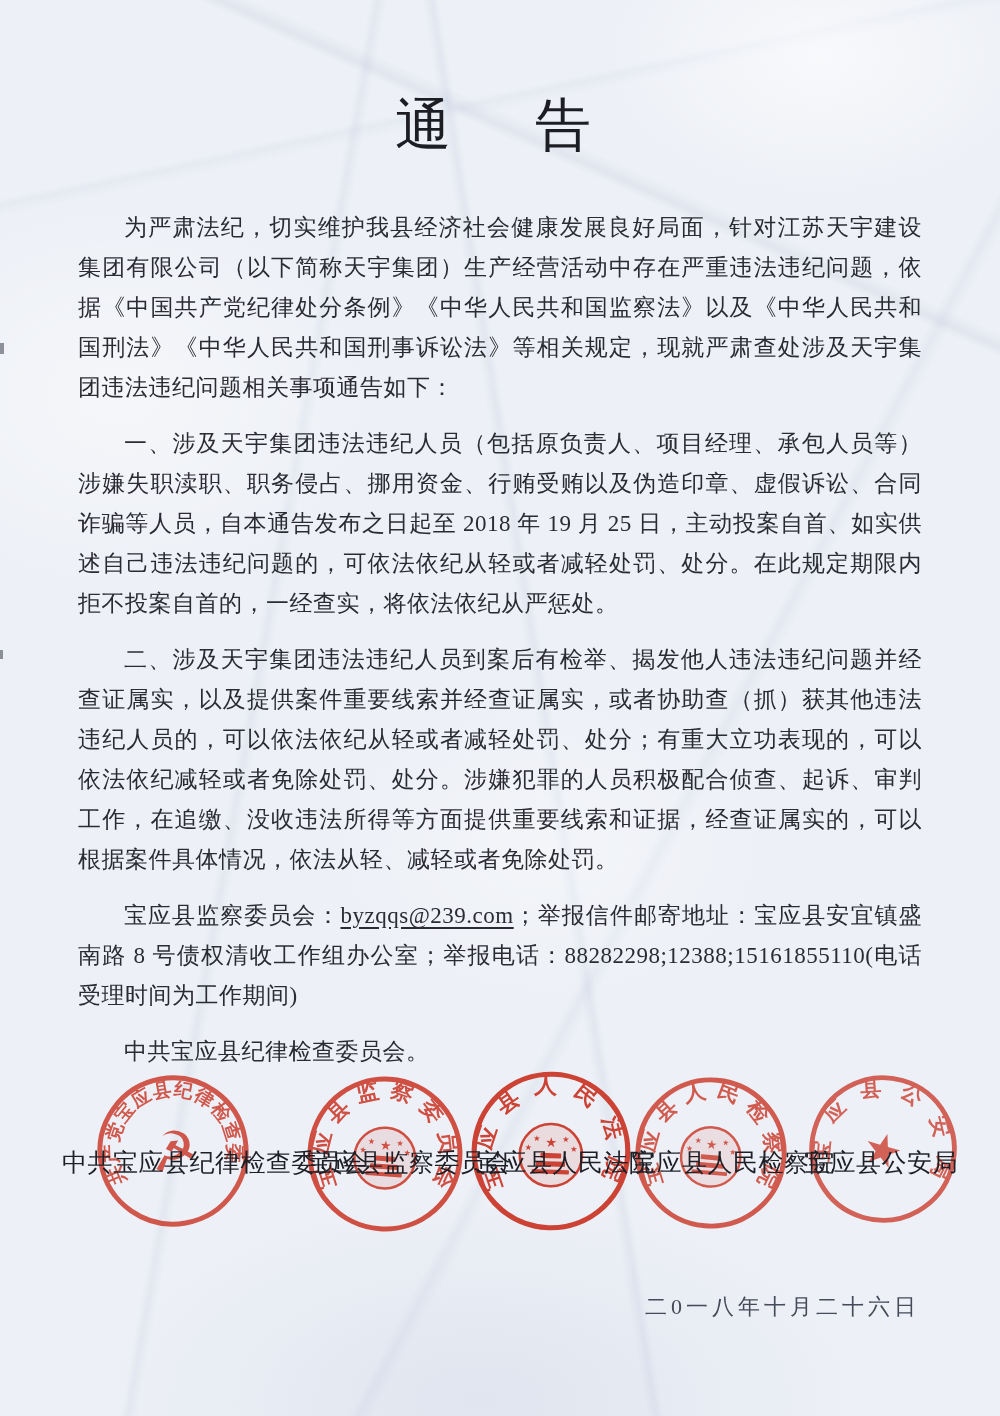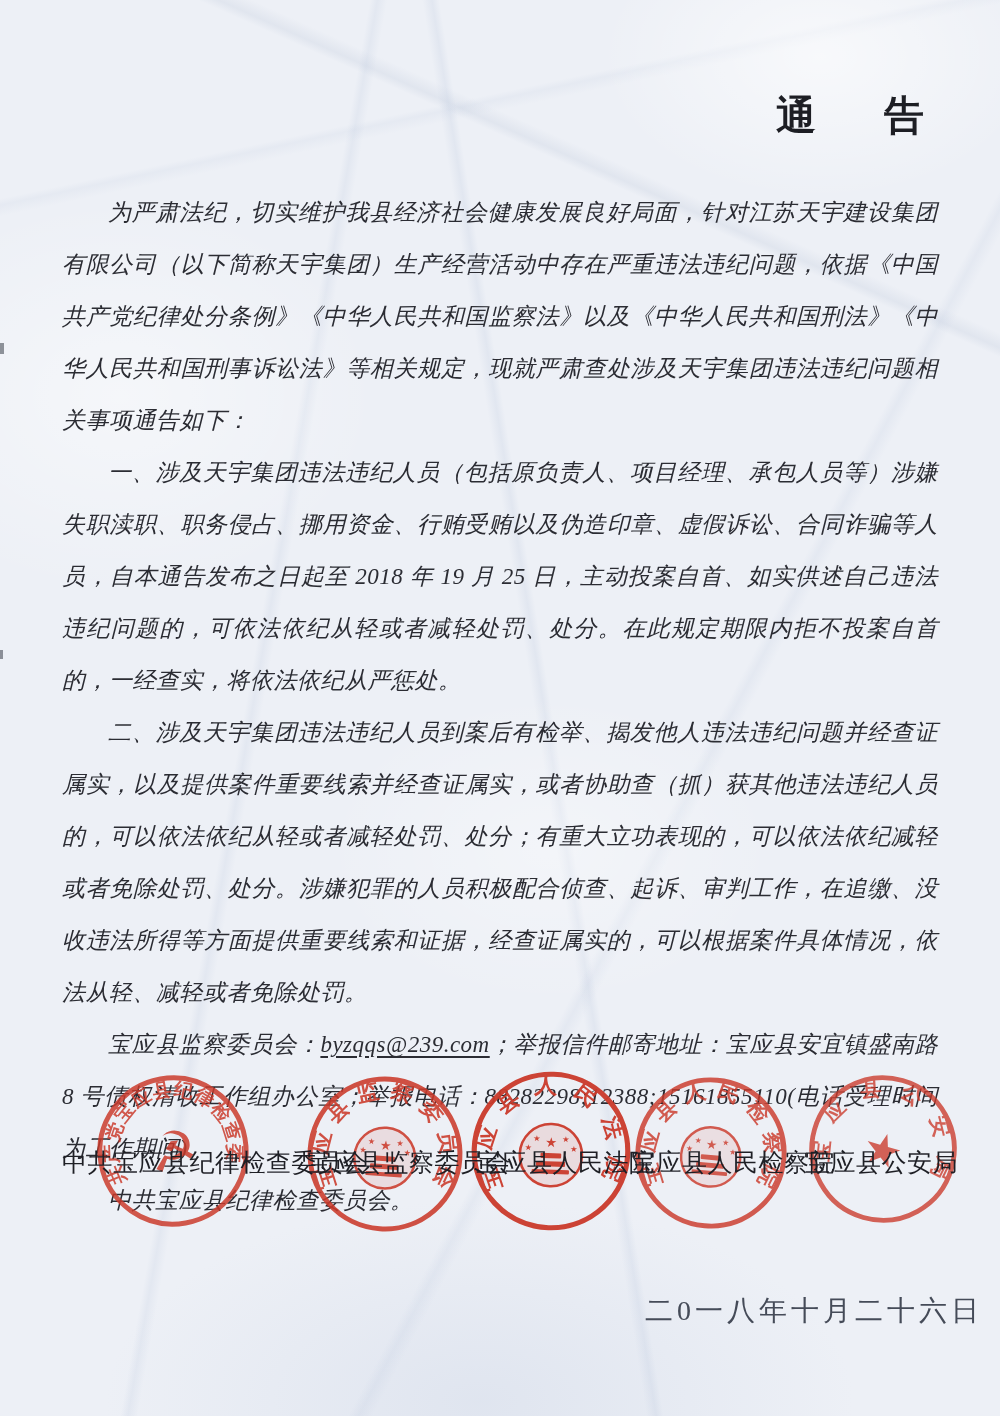--- a/index.html
+++ b/index.html
@@ -18,34 +18,33 @@
       linear-gradient(118deg, transparent 62.8%, rgba(173,188,214,.14) 63.4%, transparent 64.2%),
       linear-gradient(24deg, transparent 80.8%, rgba(160,175,200,.16) 81.3%, transparent 82.1%),
       linear-gradient(168deg, transparent 12.2%, rgba(178,192,216,.13) 12.6%, transparent 13.3%),
       radial-gradient(ellipse 520px 280px at 48% 99%, rgba(203,212,229,.4), transparent 72%);
     font-family:"Liberation Serif","DejaVu Serif",serif;
     color:#2b2c33;
   }
   .content{position:absolute;left:62px;right:62px;top:88px;}
   h1.title{
     margin:0 0 44px 0;
-    text-align:right;
-    font-size:40px;
-    font-weight:700;
+    text-align:center;
+    font-size:56px;
+    font-weight:400;
     letter-spacing:14px;
     color:#1d1e24;
   }
   .content p{
-    margin:0;
+    margin:16px;
     text-indent:2em;
     text-align:justify;
     font-size:23px;
-    line-height:52px;
+    line-height:40px;
     letter-spacing:.5px;
-    font-style:italic;
   }
   .email-link{
     color:inherit;
     text-decoration:underline;
     text-underline-offset:4px;
     cursor:pointer;
   }
   
   .seal-strip{position:absolute;left:0;top:1060px;width:1000px;height:200px;}
   svg.seal{position:absolute;color:#cb3a2b;transform-origin:center;}
@@ -67,21 +66,21 @@
     font-size:25px;
     letter-spacing:.5px;
     color:#1e1f25;
     white-space:nowrap;
   }
   .lbl-1{left:62px;} .lbl-2{left:307px;} .lbl-3{left:476px;} .lbl-4{left:631px;} .lbl-5{left:805px;}
   
   .issue-date{
     position:absolute;
     left:645px;top:1292px;
-    font-size:28px;
+    font-size:22px;
     letter-spacing:4px;
     color:#454b58;
   }
   
   .artifact{position:absolute;background:#3a3f4a;opacity:.55;}
   .a1{left:0;top:343px;width:4px;height:11px;}
   .a2{left:0;top:650px;width:3px;height:9px;}
 </style>
 </head>
 <body>

